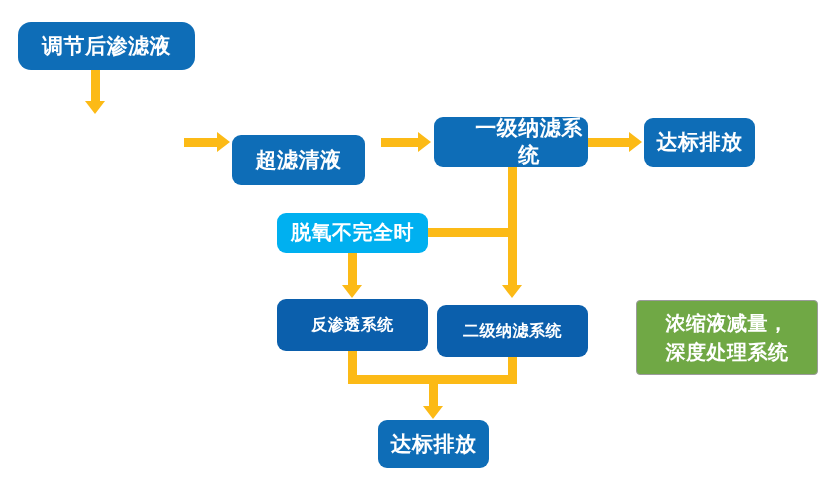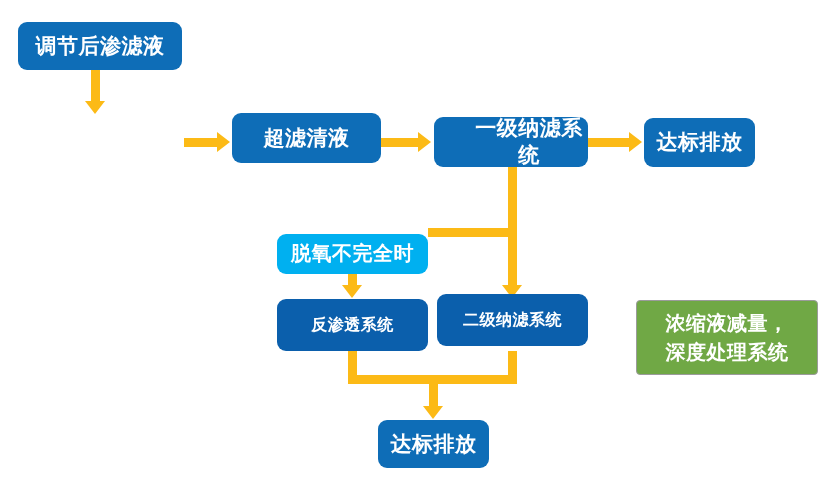--- a/index.html
+++ b/index.html
@@ -26,21 +26,21 @@
     font-weight: bold;
     letter-spacing: 0.5px;
     line-height: 1.28;
     border-radius: 9px;
     z-index: 3;
     white-space: pre-line;
     user-select: none;
   }
   .node.blue      { background: #0E6DB7; font-size: 21px; }
   .node.blue-dark { background: #0B5FAC; font-size: 16px; }
-  .node.cyan      { background: #00B0F0; font-size: 20px; margin-top: 21px; }
+  .node.cyan      { background: #00B0F0; font-size: 20px; }
   .node.green     {
     background: #70A845;
     border: 1px solid #9b9b9b;
     font-size: 20px;
     border-radius: 4px;
     line-height: 1.45;
   }
   .conn {
     position: absolute;
     background: #FCBA16;
@@ -87,33 +87,33 @@
 
   <div class="conn" style="left:348px; top:253px; width:9px; height:33px;"></div>
   <div class="arrow down" style="left:342px; top:285px;"></div>
 
   <div class="conn" style="left:348px; top:351px; width:9px; height:29px;"></div>
   <div class="conn" style="left:508px; top:351px; width:9px; height:29px;"></div>
   <div class="conn" style="left:348px; top:375px; width:169px; height:9px;"></div>
   <div class="conn" style="left:429px; top:375px; width:9px; height:32px;"></div>
   <div class="arrow down" style="left:423px; top:406px;"></div>
 
-  <div class="node blue" style="left:18px; top:22px; width:164px; height:48px;">调节后渗滤液</div>
+  <div class="node blue" style="left:18px; top:22px; width:177px; height:48px;border-radius:13px;">调节后渗滤液</div>
 
 
-  <div class="node blue" style="left:232px; top:113px; width:149px; height:50px;">超滤清液</div>
+  <div class="node blue" style="left:232px; top:135px; width:133px; height:50px;">超滤清液</div>
 
   <div class="node blue" style="left:434px; top:117px; width:154px; height:50px;padding-left:36px;">一级纳滤系统</div>
 
   <div class="node blue" style="left:644px; top:118px; width:111px; height:49px;">达标排放</div>
 
   <div class="node cyan" style="left:277px; top:213px; width:151px; height:40px;">脱氧不完全时</div>
 
   <div class="node blue-dark" style="left:277px; top:299px; width:151px; height:52px;">反渗透系统</div>
 
-  <div class="node blue-dark" style="left:437px; top:294px; width:151px; height:52px;">二级纳滤系统</div>
+  <div class="node blue-dark" style="left:437px; top:305px; width:151px; height:52px;">二级纳滤系统</div>
 
   <div class="node blue" style="left:378px; top:420px; width:111px; height:48px;">达标排放</div>
 
   <div class="node green" style="left:636px; top:300px; width:182px; height:75px;">浓缩液减量，
 深度处理系统</div>
 
 </div>
 
 </body></html>

